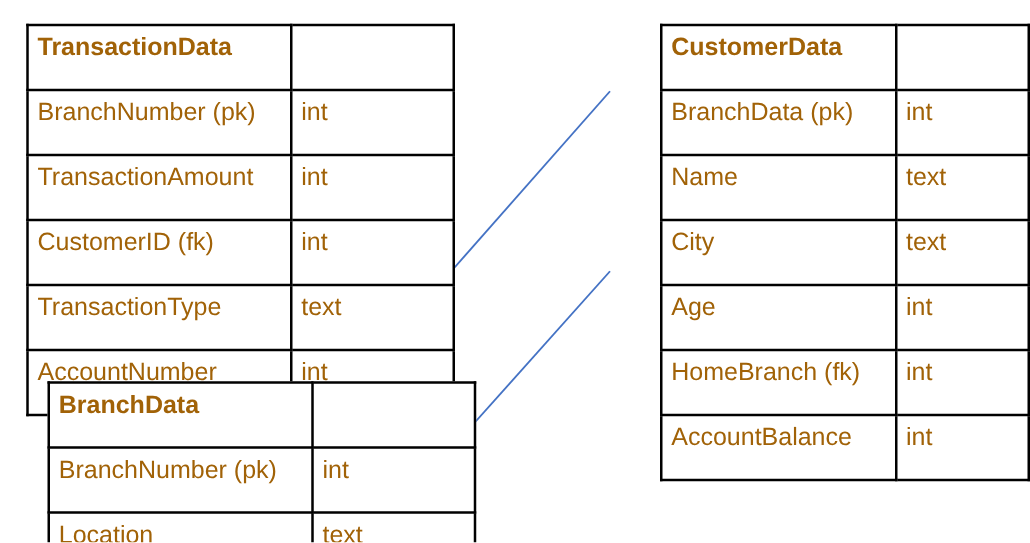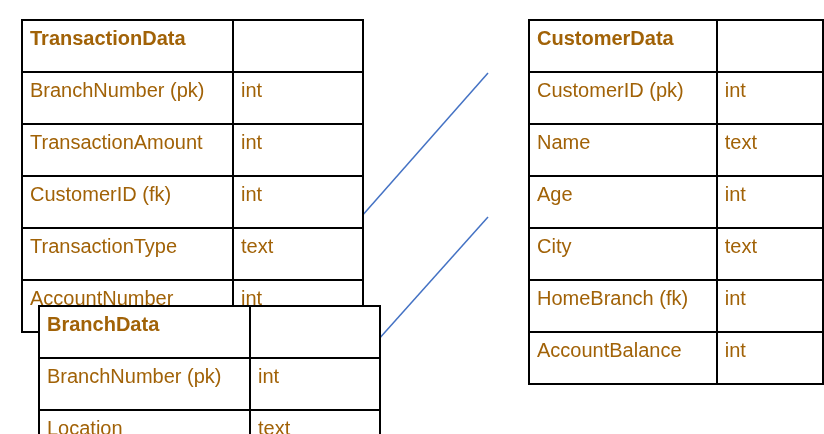--- a/index.html
+++ b/index.html
@@ -99,34 +99,34 @@
     <colgroup>
         <col class="c1">
         <col class="c2">
       </colgroup>
     <tbody>
         <tr class="hdr">
       <td class="field-cell">CustomerData</td>
       <td class="type-cell"></td>
     </tr>
     <tr>
-      <td>CustomerID (pk)</td>
+      <td>BranchData (pk)</td>
       <td>int</td>
     </tr>
     <tr>
       <td>Name</td>
       <td>text</td>
     </tr>
     <tr>
+      <td>City</td>
+      <td>text</td>
+    </tr>
+    <tr>
       <td>Age</td>
       <td>int</td>
-    </tr>
-    <tr>
-      <td>City</td>
-      <td>text</td>
     </tr>
     <tr>
       <td>HomeBranch (fk)</td>
       <td>int</td>
     </tr>
     <tr>
       <td>AccountBalance</td>
       <td>int</td>
     </tr>
   </tbody>

